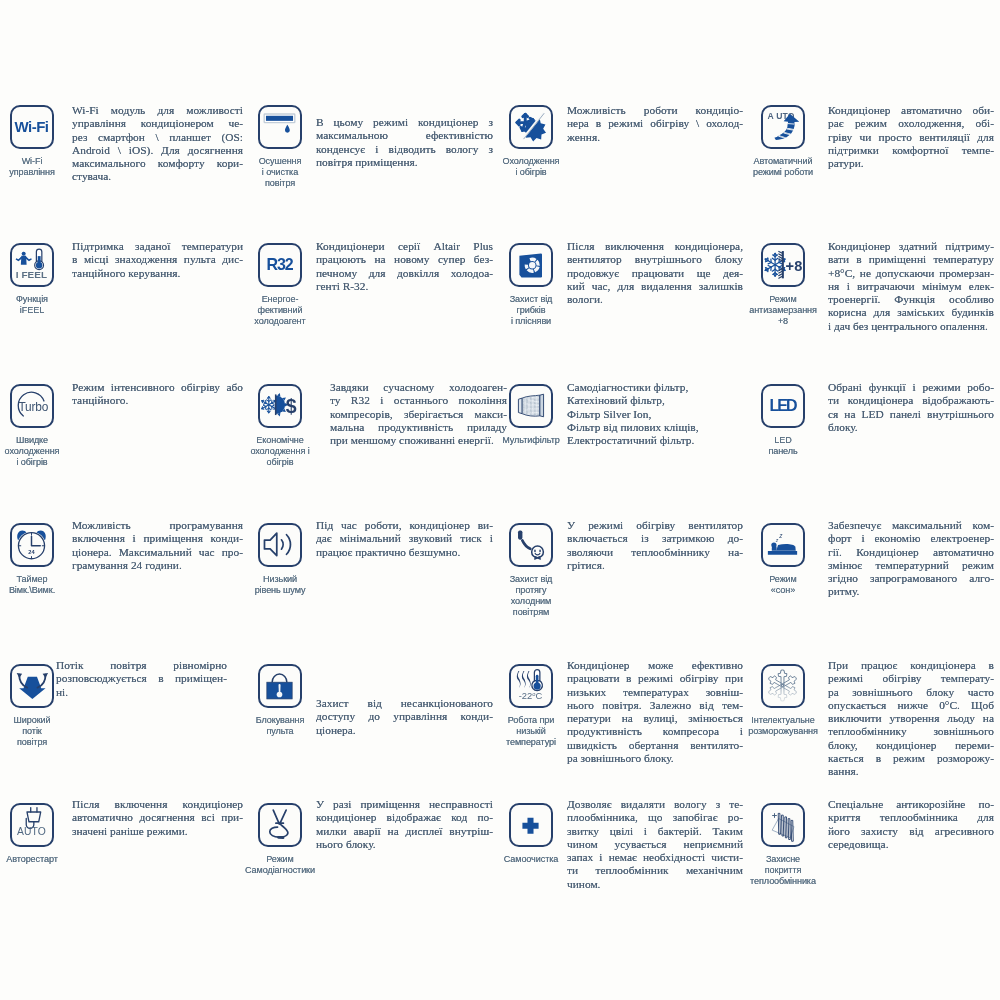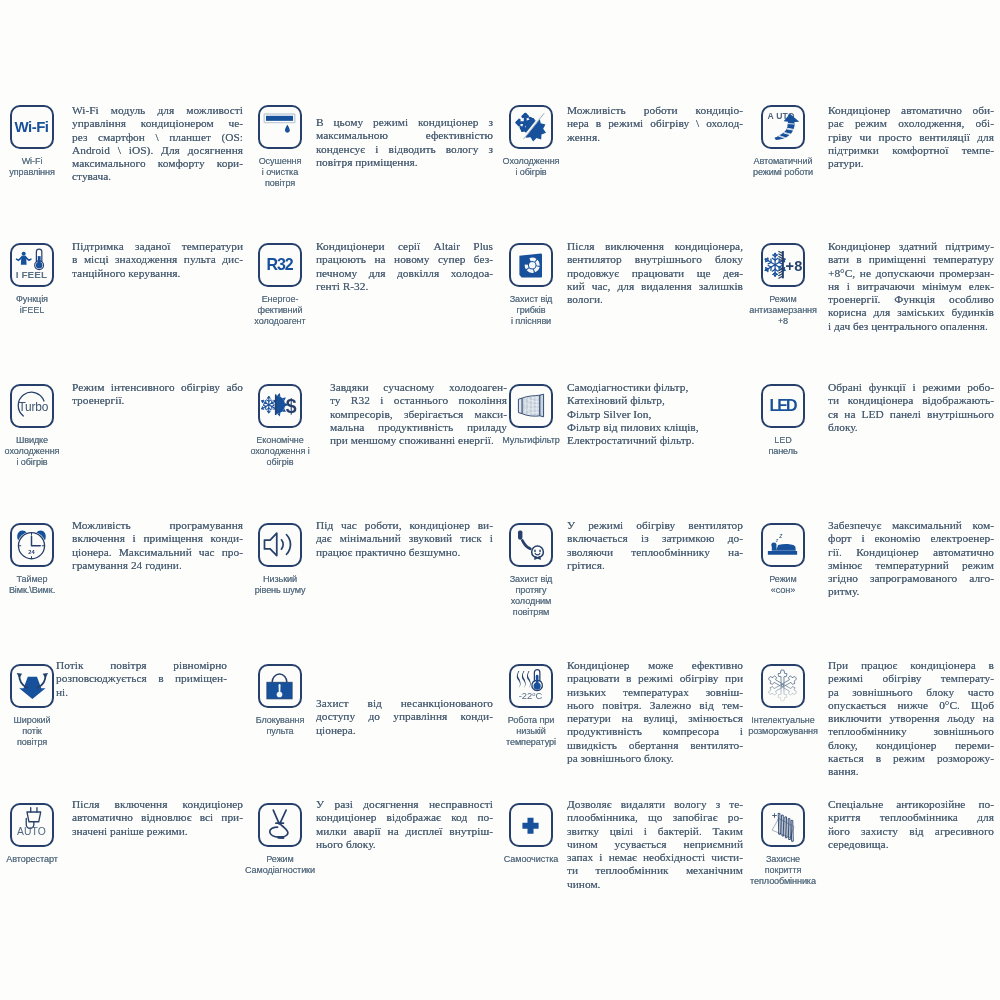--- a/index.html
+++ b/index.html
@@ -279,21 +279,21 @@
             <path d="M32.78 15.35 A13.6 13.6 0 1 0 11.63 30.72" fill="none" stroke="#27406b" stroke-width="1.35" stroke-linecap="round"></path>
             <text x="21.8" y="25.2" text-anchor="middle" font-family="Liberation Sans,sans-serif" font-size="12.2" fill="#3c5370" letter-spacing="-0.2">Turbo</text>
           </svg>
         </div>
   <div class="cap">Швидке
 охолодження
 і обігрів</div>
  </div>
  <div class="desc" style="left:72px;top:381px;width:171px">
         <span class="ln">Режим інтенсивного обігріву або</span>
-        <span class="ln last">троенергії.</span>
+        <span class="ln last">танційного.</span>
       </div>
 </div>
 <div class="feature">
  <div class="iconcol" style="left:258px;top:384px">
   <div class="iconbox">
           <svg viewBox="0 0 40 40" width="40" height="40">
             <g fill="none" stroke="#17509b" stroke-width="1.10" stroke-linecap="round" stroke-linejoin="round">
               <path d="M9.00 19.20 L9.00 11.00"></path>
               <path d="M9.00 11.00 L10.43 12.58"></path>
               <path d="M9.00 11.00 L7.57 12.58"></path>
@@ -829,21 +829,21 @@
               <path d="M15.4 7.2 L29.4 7.2 L27.4 17.2 L17.4 17.2 Z"></path>
               <path d="M22.4 17.4 l0 2.6 a3.9 3.9 0 0 1 -7.8 0 l0 -6.2"></path>
             </g>
             <text x="20" y="31.0" text-anchor="middle" font-family="Liberation Sans,sans-serif" font-size="10.6" fill="#4f6781" letter-spacing="0.1">AUTO</text>
           </svg>
         </div>
   <div class="cap">Авторестарт</div>
  </div>
  <div class="desc" style="left:72px;top:798px;width:171px">
         <span class="ln">Після включення кондиціонер</span>
-        <span class="ln">автоматично відновлює всі при-</span>
+        <span class="ln">автоматично досягнення всі при-</span>
         <span class="ln last">значені раніше режими.</span>
       </div>
 </div>
 <div class="feature">
  <div class="iconcol" style="left:258px;top:803px">
   <div class="iconbox">
           <svg viewBox="0 0 40 40" width="40" height="40">
             <g fill="none" stroke="#27406b" stroke-width="1.75" stroke-linecap="round" stroke-linejoin="round">
               <path d="M13.6 5.2 L19.3 18.4"></path>
               <path d="M26.8 5.2 L20.6 18.6"></path>
@@ -851,21 +851,21 @@
               <path d="M20.4 19.4 C25.2 23.4 28.6 25.6 28.6 28.4 C28.6 31.4 24.2 33.0 19.4 33.0 C14.0 33.0 10.0 30.6 10.0 27.4 C10.0 24.4 13.8 22.6 18.0 22.6"></path>
             </g>
             <circle cx="20.0" cy="18.7" r="1.6" fill="#27406b"></circle>
             <path d="M19.0 33.2 l4.6 .2" stroke="#27406b" stroke-width="3.0" stroke-linecap="round"></path>
           </svg>
         </div>
   <div class="cap">Режим
 Самодіагностики</div>
  </div>
  <div class="desc" style="left:316px;top:798px;width:177px">
-        <span class="ln">У разі досягнення несправності</span>
+        <span class="ln">У разі приміщення несправності</span>
         <span class="ln">кондиціонер відображає код по-</span>
         <span class="ln">милки аварії на дисплеї внутріш-</span>
         <span class="ln last">нього блоку.</span>
       </div>
 </div>
 <div class="feature">
  <div class="iconcol" style="left:509px;top:803px">
   <div class="iconbox">
           <svg viewBox="0 0 40 40" width="40" height="40">
             <path d="M16.9 13.0 L23.1 13.0 L23.1 18.2 L28.3 18.2 L28.3 24.4 L23.1 24.4 L23.1 29.6 L16.9 29.6 L16.9 24.4 L11.7 24.4 L11.7 18.2 L16.9 18.2 Z" fill="#17509b"></path>

